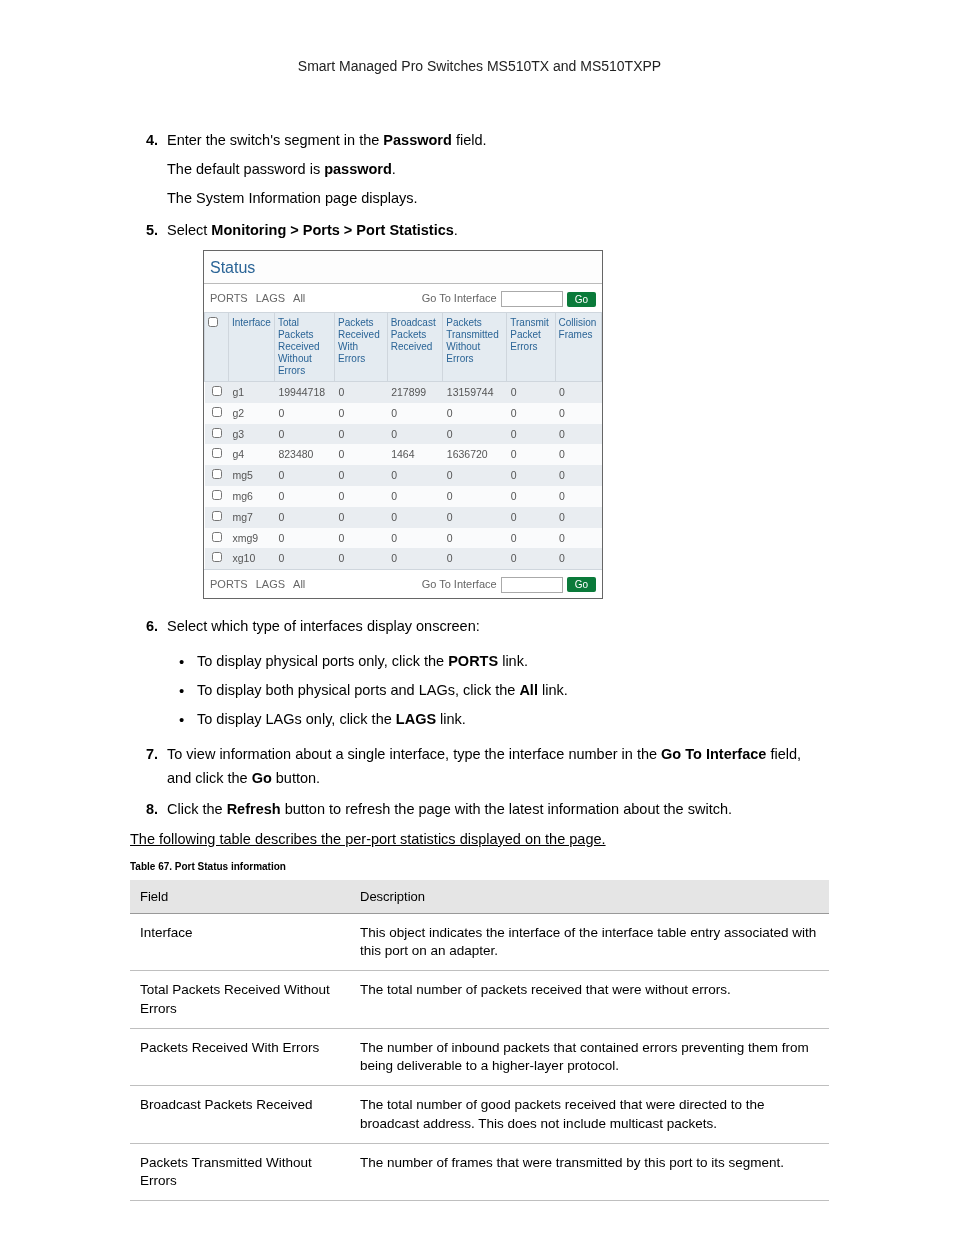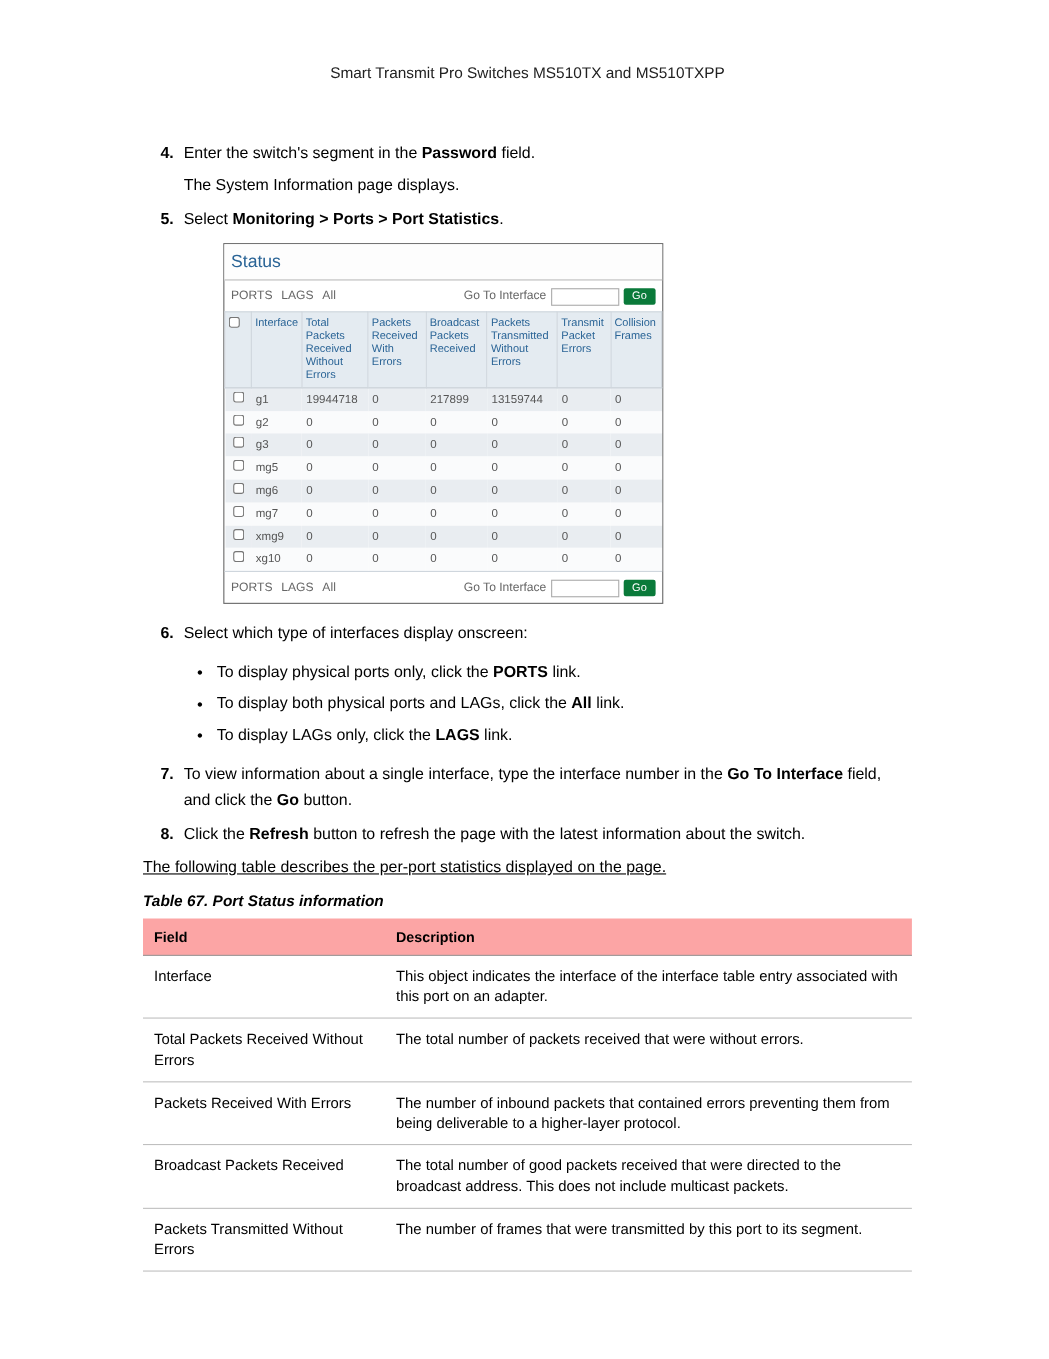--- a/index.html
+++ b/index.html
@@ -64,24 +64,23 @@
     position: absolute;
     left: -18px;
     font-size: 15px;
   }
   .body-para {
     font-size: 14.5px;
     margin: 10px 0 14px 0;
     text-decoration: underline;
   }
   .table-caption {
-    font-size: 14px;
+    font-size: 10px;
     font-weight: bold;
     margin: 14px 0 8px 0;
-    font-style: italic;
   }
 
   
   .panel {
     width: 398px;
     border: 1px solid #666;
     margin: 8px 0 16px 36px;
     font-family: Arial, sans-serif;
     font-size: 11px;
     color: #444;
@@ -163,46 +162,49 @@
   th.cb-col, td.cb-col { width: 16px; text-align: center; }
 
   
   table.info {
     width: 100%;
     border-collapse: collapse;
     margin-top: 4px;
     font-size: 13.5px;
   }
   table.info thead th {
-    background: #fca5a5;
+    background: #e5e5e5;
     text-align: left;
-    font-weight: bold;
+    font-weight: normal;
     padding: 9px 10px;
     border-bottom: 1px solid #999;
     font-size: 13px;
   }
   table.info tbody td {
     padding: 10px 10px;
     vertical-align: top;
     border-bottom: 1px solid #bfbfbf;
     line-height: 1.35;
   }
   table.info .col-field { width: 200px; }
 </style>
 </head>
 <body>
 
 <div class="page">
-  <div class="header-title">Smart Transmit Pro Switches MS510TX and MS510TXPP</div>
+  <div class="header-title">Smart Managed Pro Switches MS510TX and MS510TXPP</div>
 
   <ol class="steps">
     <li>
       <span class="num">4.</span>
       <p>
         <span>Enter the switch's segment in the </span><span class="bold">Password</span><span> field.</span>
+      </p>
+      <p>
+        <span>The default password is </span><span class="bold">password</span><span>.</span>
       </p>
       <p>The System Information page displays.</p>
     </li>
 
     <li>
       <span class="num">5.</span>
       <p>
         <span>Select </span><span class="bold">Monitoring &gt; Ports &gt; Port Statistics</span><span>.</span>
       </p>
 
@@ -255,20 +257,30 @@
                 <td>0</td>
                 <td>0</td>
               </tr>
               <tr>
                 <td class="cb-col"><input type="checkbox" class="cb" style=""></td>
                 <td>g3</td>
                 <td>0</td>
                 <td>0</td>
                 <td>0</td>
                 <td>0</td>
+                <td>0</td>
+                <td>0</td>
+              </tr>
+              <tr>
+                <td class="cb-col"><input type="checkbox" class="cb" style=""></td>
+                <td>g4</td>
+                <td>823480</td>
+                <td>0</td>
+                <td>1464</td>
+                <td>1636720</td>
                 <td>0</td>
                 <td>0</td>
               </tr>
               <tr>
                 <td class="cb-col"><input type="checkbox" class="cb" style=""></td>
                 <td>mg5</td>
                 <td>0</td>
                 <td>0</td>
                 <td>0</td>
                 <td>0</td>

